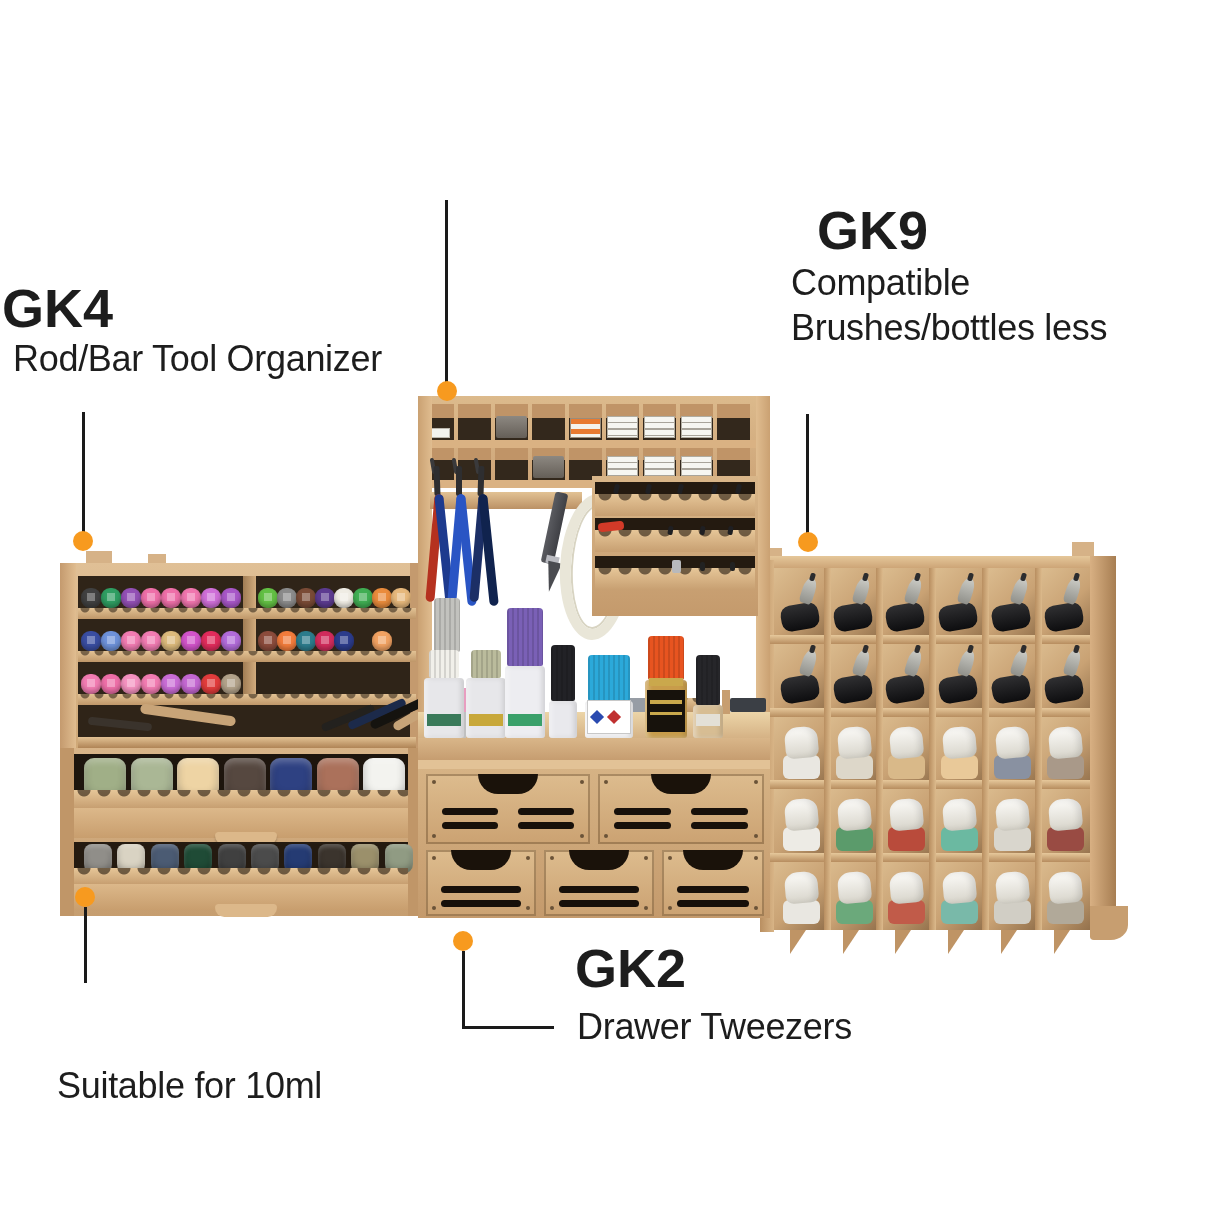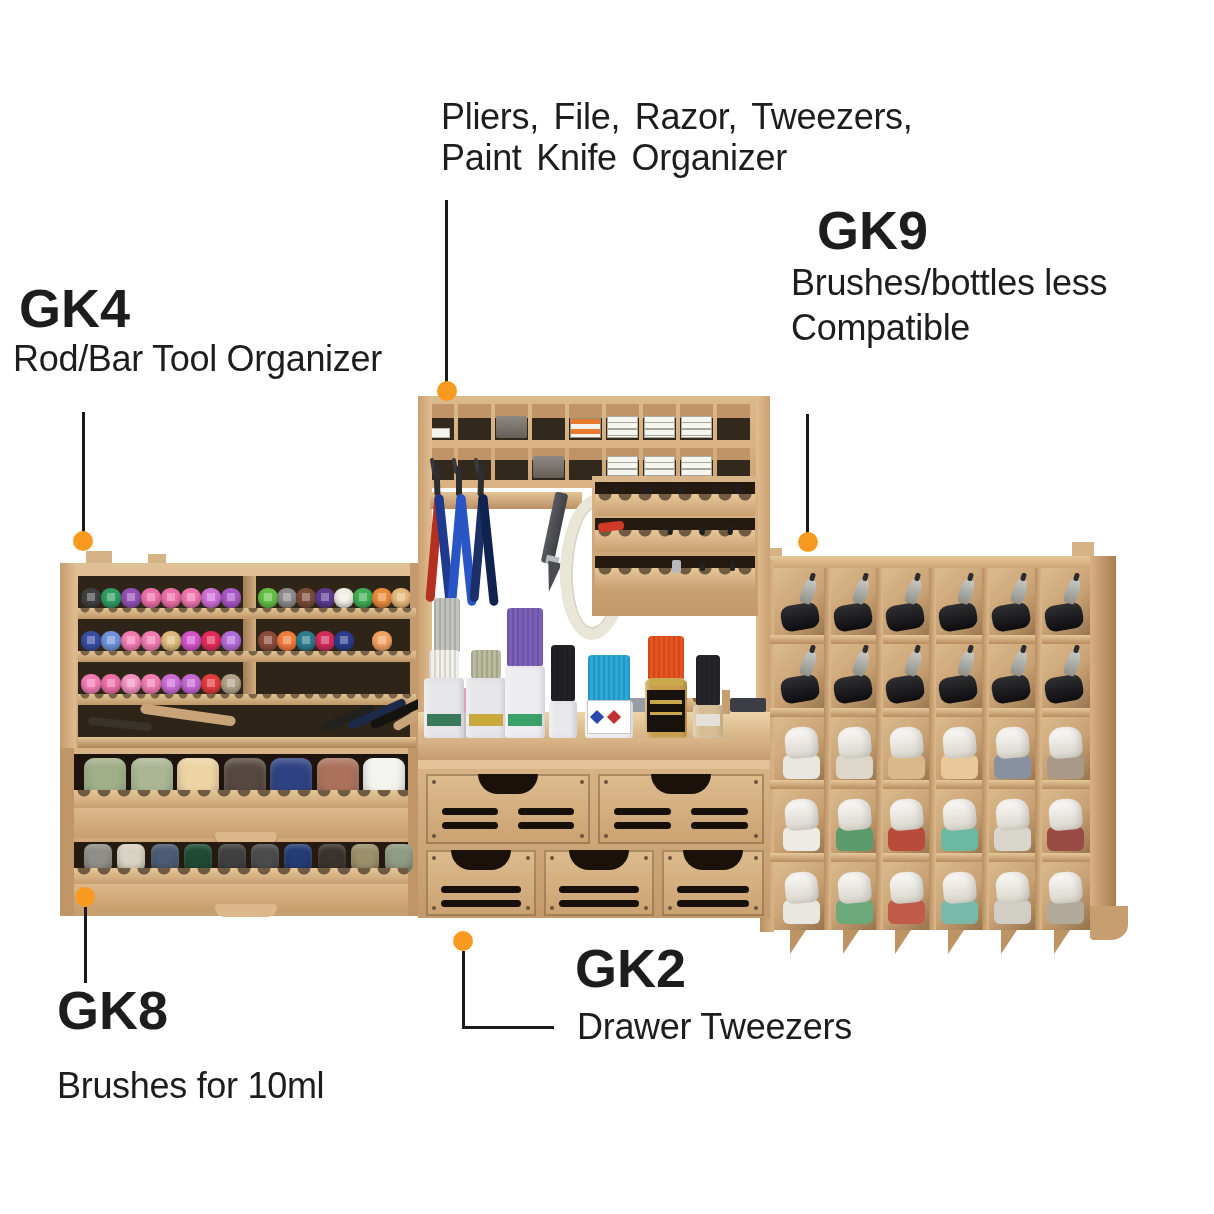--- a/index.html
+++ b/index.html
@@ -370,47 +370,42 @@
       <div style="position: absolute; left: 662px; top: 850px; width: 102px; height: 66px; background: linear-gradient(rgb(221, 188, 142), rgb(203, 162, 114)); box-shadow: rgba(120, 90, 55, 0.5) 0px 0px 0px 2px inset;"></div>
       <div style="position: absolute; left: 683px; top: 850px; width: 60px; height: 20px; background: rgb(26, 18, 10); border-radius: 0px 0px 30px 30px;"></div>
       <div style="position: absolute; left: 677px; top: 886px; width: 72px; height: 7px; background: rgb(23, 16, 10); border-radius: 4px;"></div>
       <div style="position: absolute; left: 677px; top: 900px; width: 72px; height: 7px; background: rgb(23, 16, 10); border-radius: 4px;"></div>
       <div style="position: absolute; left: 668px; top: 856px; width: 4px; height: 4px; background: rgb(106, 83, 56); border-radius: 50%;"></div>
       <div style="position: absolute; left: 754px; top: 856px; width: 4px; height: 4px; background: rgb(106, 83, 56); border-radius: 50%;"></div>
       <div style="position: absolute; left: 668px; top: 906px; width: 4px; height: 4px; background: rgb(106, 83, 56); border-radius: 50%;"></div>
       <div style="position: absolute; left: 754px; top: 906px; width: 4px; height: 4px; background: rgb(106, 83, 56); border-radius: 50%;"></div>
     </div>
 
-  <div class="desc wsp" style="left:441px;top:97px">
-    <div>Pliers, File, Razor, Tweezers,</div>
-    <div>Paint Knife Organizer</div>
-  </div>
   <div class="leader" style="left:445px;top:200px;width:3px;height:183px"></div>
   <div class="dot" style="left:437px;top:381px"></div>
 
   <div class="title" style="left:817px;top:203px">GK9</div>
   <div class="desc lh125" style="left:791px;top:260px">
+    <div>Compatible</div>
     <div>Brushes/bottles less</div>
-    <div>Compatible</div>
   </div>
   <div class="leader" style="left:806px;top:414px;width:3px;height:119px"></div>
   <div class="dot" style="left:798px;top:532px"></div>
 
-  <div class="title" style="left:19px;top:281px">GK4</div>
+  <div class="title" style="left:2px;top:281px">GK4</div>
   <div class="desc" style="left:13px;top:339px">
     <div>Rod/Bar Tool Organizer</div>
   </div>
   <div class="leader" style="left:82px;top:412px;width:3px;height:120px"></div>
   <div class="dot" style="left:73px;top:531px"></div>
 
   <div class="dot" style="left:75px;top:887px"></div>
   <div class="leader" style="left:84px;top:907px;width:3px;height:76px"></div>
-  <div class="title" style="left:57px;top:983px">GK8</div>
   <div class="desc lh125" style="left:57px;top:1063px">
-    <div>Brushes for 10ml</div>
+    <div>Suitable for 10ml</div>
   </div>
 
   <div class="dot" style="left:453px;top:931px"></div>
   <div class="leader" style="left:462px;top:951px;width:3px;height:78px"></div>
   <div class="leader" style="left:462px;top:1026px;width:92px;height:3px"></div>
   <div class="title" style="left:575px;top:941px">GK2</div>
   <div class="desc" style="left:577px;top:1007px">
     <div>Drawer Tweezers</div>
   </div>
 </div>

